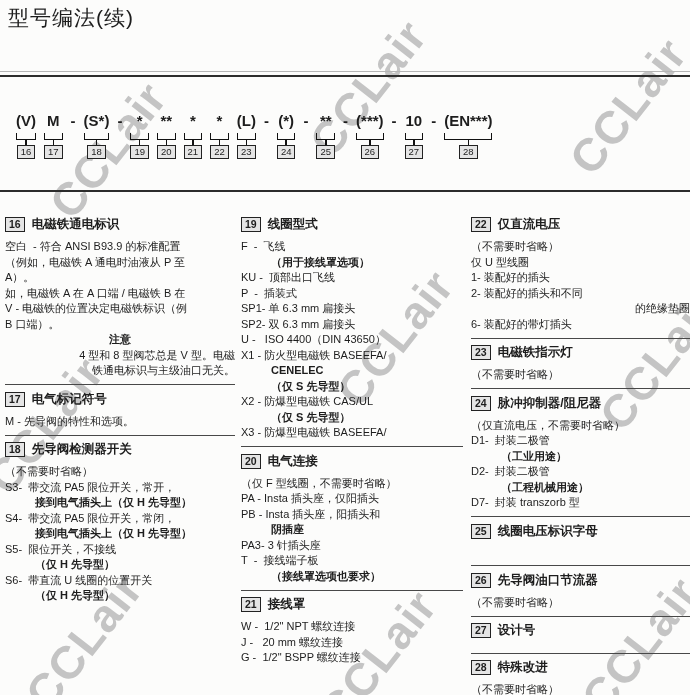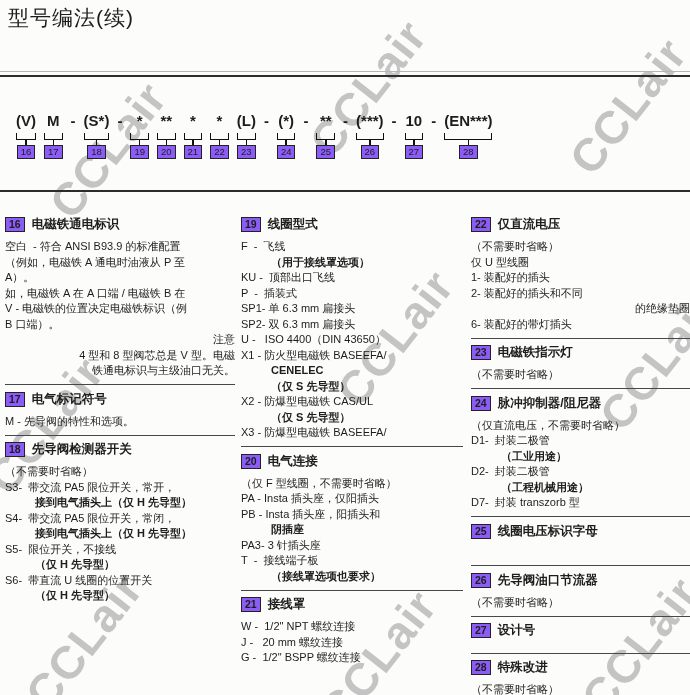--- a/index.html
+++ b/index.html
@@ -15,33 +15,33 @@
   .rule-a{position:absolute;left:0;top:71px;width:690px;height:1px;background:#b5b5b5;}
   .rule-b{position:absolute;left:0;top:75px;width:690px;height:2px;background:#2c2c2c;}
   .rule-c{position:absolute;left:0;top:190px;width:690px;height:2px;background:#2c2c2c;}
   
   .code-row{position:absolute;left:16px;top:112px;display:flex;align-items:flex-start;gap:8px;}
   .seg{display:flex;flex-direction:column;align-items:center;min-width:10px;}
   .seg-code{font-size:15px;font-weight:bold;line-height:18px;white-space:pre;}
   .brk{align-self:stretch;height:6px;margin-top:3px;
        border-left:1.5px solid #111;border-right:1.5px solid #111;border-bottom:1.5px solid #111;}
   .stem{width:1.5px;height:5px;background:#111;}
-  .nbox{border:1px solid #222;font-size:9.5px;line-height:12px;padding:0 3px;font-weight:normal;background:#8b5cf6;}
+  .nbox{border:1px solid #222;font-size:9.5px;line-height:12px;padding:0 3px;font-weight:normal;background:#e5e5e5;}
   .dash{font-size:15px;font-weight:bold;line-height:18px;}
   
   .col{position:absolute;top:214px;}
   #col-0{left:5px;width:230px;}
   #col-1{left:241px;width:222px;}
   #col-2{left:471px;width:219px;}
   .sec-header{display:flex;align-items:center;font-weight:bold;font-size:12.5px;margin:2px 0 6px;}
   .sec-header .hd{font-size:10.5px;line-height:13px;padding:0 3px;font-weight:bold;margin-right:7px;}
   .ln{font-size:11px;line-height:15.5px;white-space:pre;}
   .i1{padding-left:30px;font-weight:bold;}
   .i2{padding-left:13px;text-align:right;}
-  .ctr{text-align:right;font-weight:normal;white-space:normal;}
+  .ctr{text-align:center;font-weight:bold;white-space:normal;}
   .sec-rule{border-top:1.5px solid #484848;margin:5.5px 0;}
 </style>
 </head>
 <body>
 
 <div class="page">
   <div class="wm-layer" id="wm-layer">
       <span class="wm" style="left: 108px; top: 150px; color: rgb(196, 196, 196);">CCLair</span>
       <span class="wm" style="left: 368px; top: 88px; color: rgb(196, 196, 196);">CCLair</span>
       <span class="wm" style="left: 628px; top: 106px; color: rgb(196, 196, 196);">CCLair</span>

